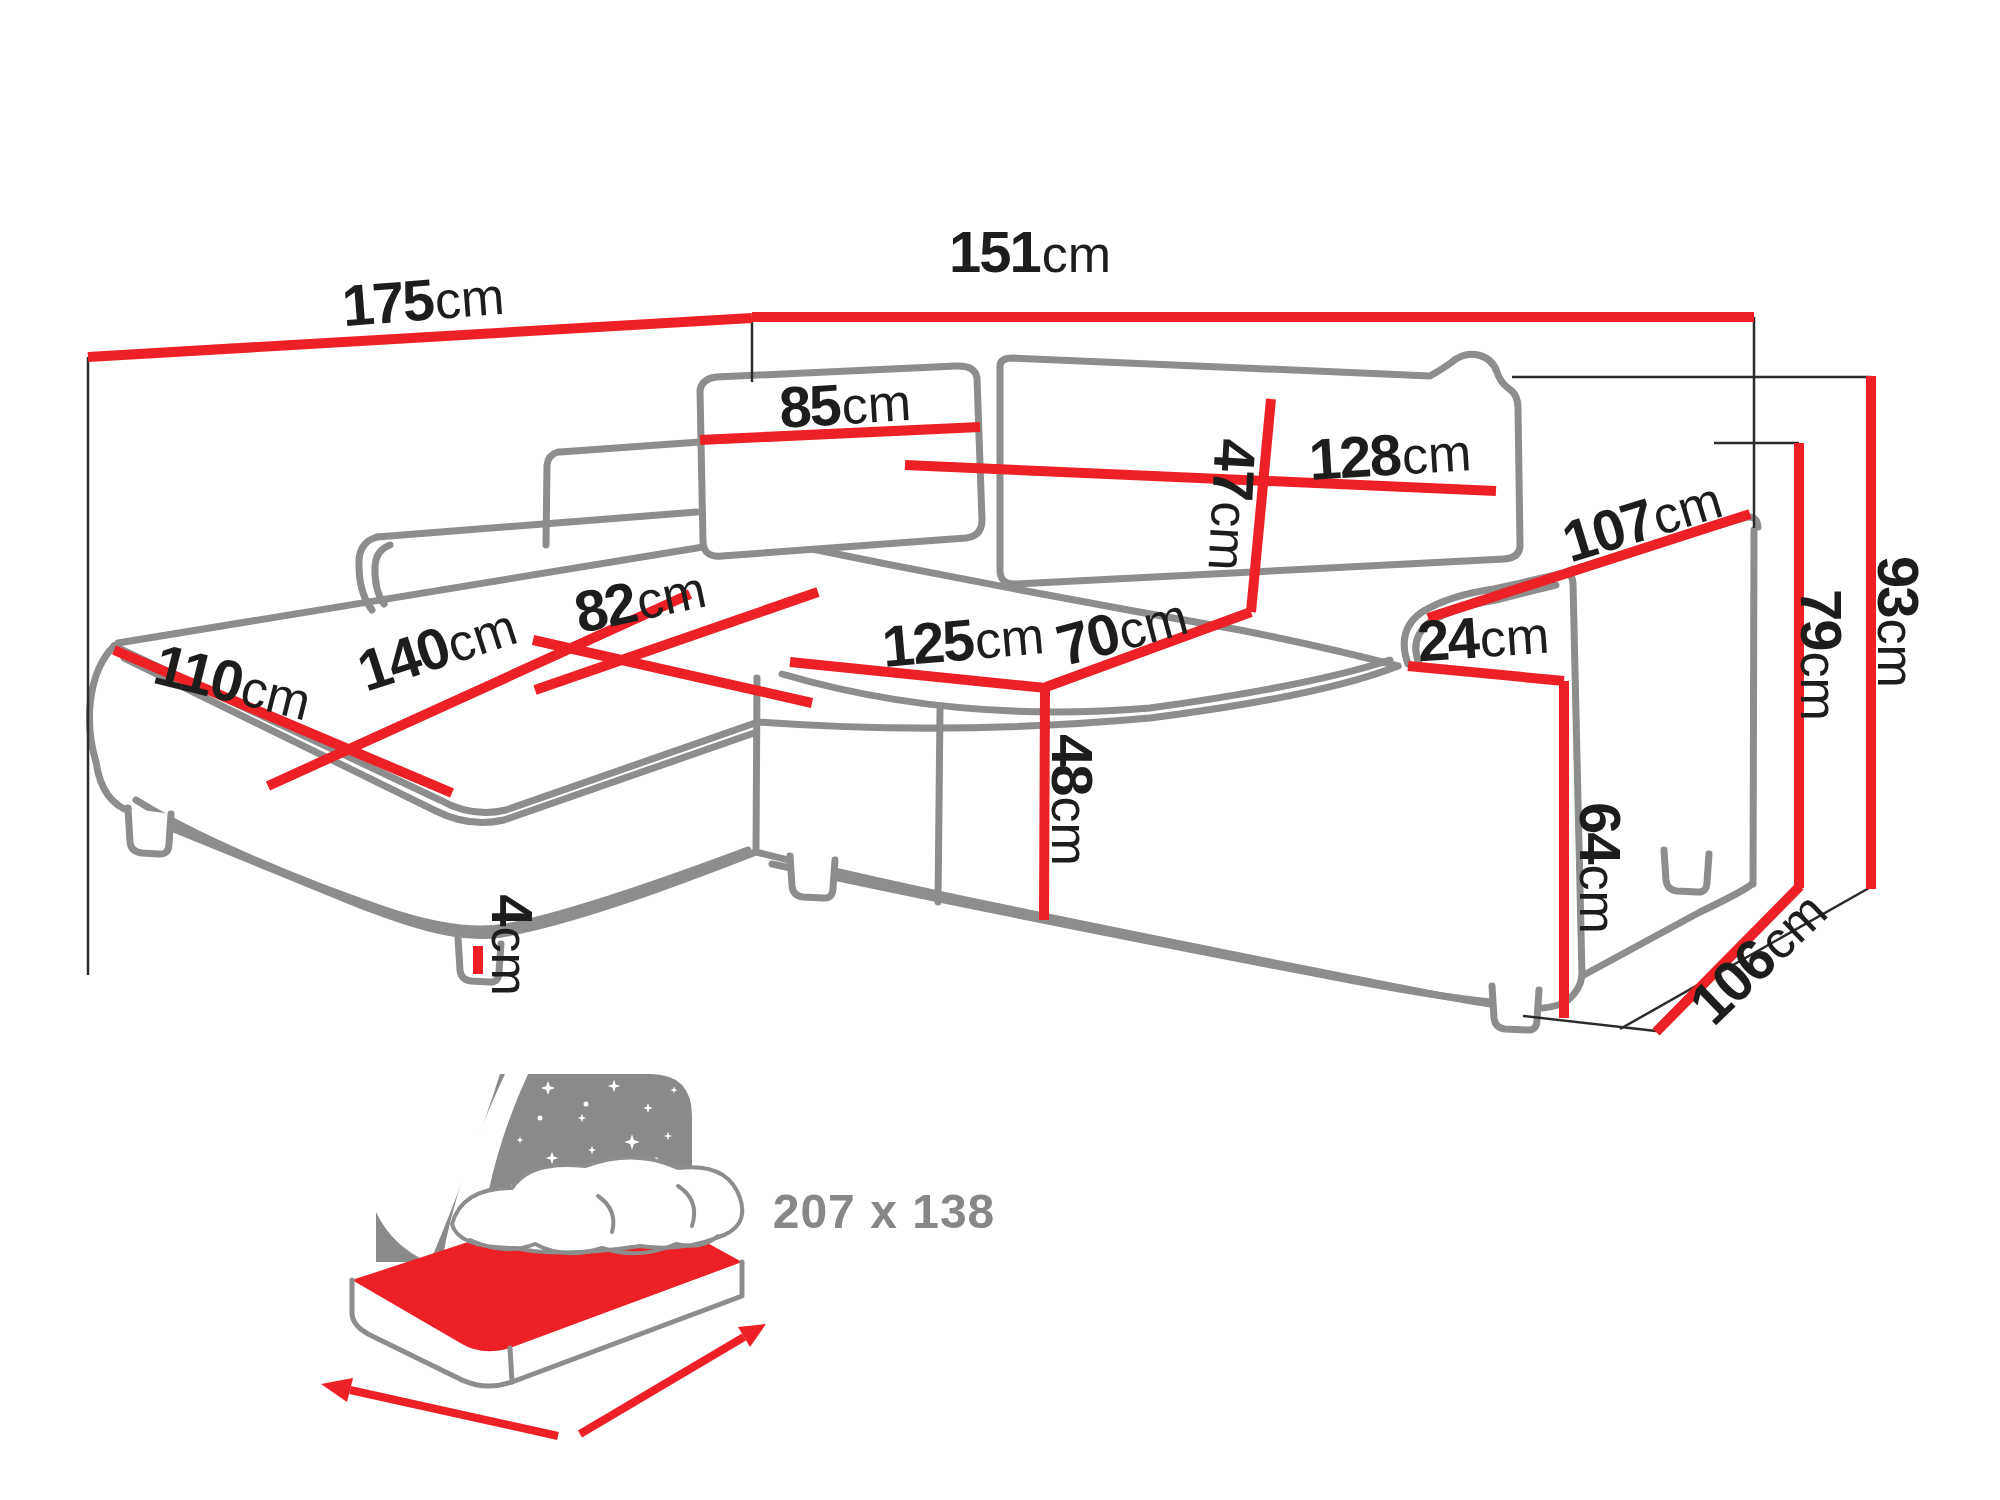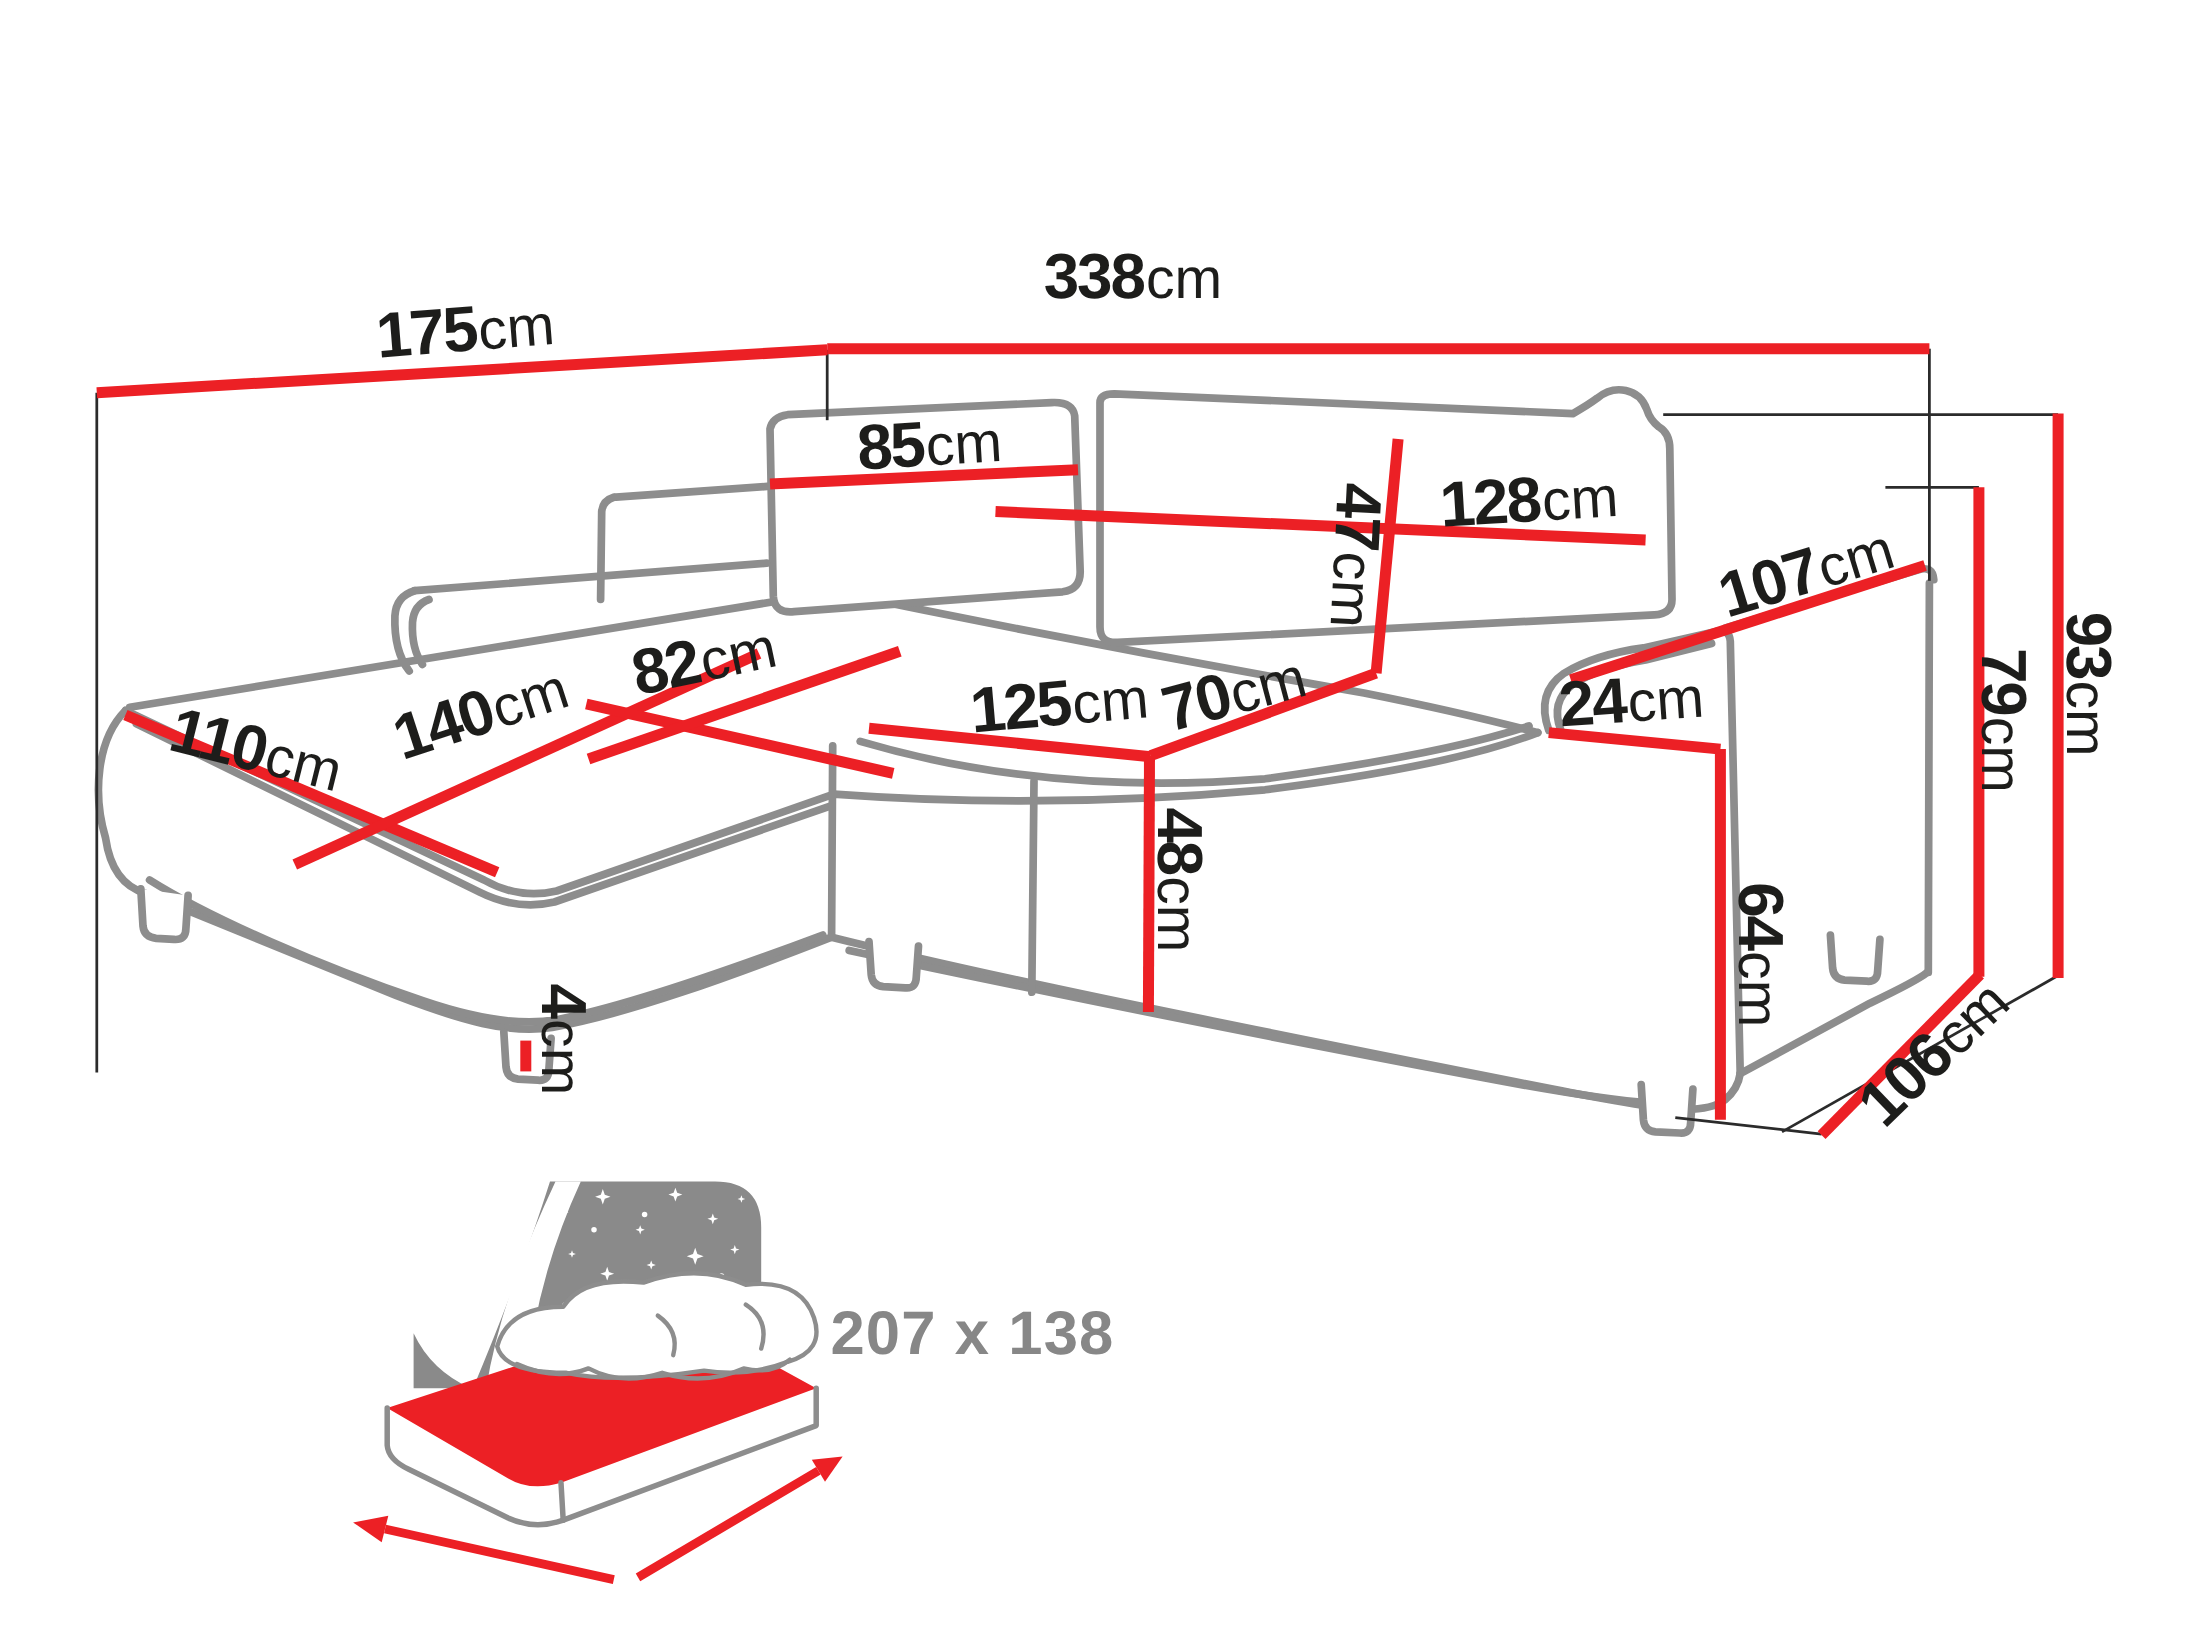--- a/index.html
+++ b/index.html
@@ -4,21 +4,21 @@
 <style>
   html,body{margin:0;padding:0;background:#fff;}
   .stage{position:relative;width:2000px;height:1500px;background:#fff;overflow:hidden;
          font-family:"Liberation Sans",sans-serif;}
   .stage svg{position:absolute;left:0;top:0;}
   .dim{position:absolute;white-space:nowrap;color:#1d1d1b;line-height:1;
        transform:translate(-50%,-50%) rotate(var(--r,0deg));}
   .dim .num{font-weight:700;font-size:58px;letter-spacing:-2px;}
   .dim .unit{font-weight:400;font-size:52px;margin-left:2px;}
   .sleep{position:absolute;transform:translate(-50%,-50%);color:#878787;
-         font-weight:700;font-size:56px;letter-spacing:1px;}
+         font-weight:700;font-size:48px;letter-spacing:1px;}
 </style>
 </head>
 <body>
 
 <div class="stage">
 
 <svg width="2000" height="1500" viewBox="0 0 2000 1500">
 
   <g stroke="#8d8d8d" stroke-width="7" fill="none" stroke-linecap="round" stroke-linejoin="round">
 
@@ -147,21 +147,21 @@
     <g stroke="#ec2025" stroke-width="8" fill="#ec2025" stroke-linecap="butt">
       <path d="M558,1436 L350,1390" fill="none"></path>
       <polygon points="321,1384 353,1378 347,1402" stroke="none"></polygon>
       <path d="M580,1434 L744,1337" fill="none"></path>
       <polygon points="766,1324 750,1347 738,1327" stroke="none"></polygon>
     </g>
   </g>
 </svg>
 
   <div class="dim" style="left:423px;top:300px;--r:-4.5deg"><span class="num">175</span><span class="unit">cm</span></div>
-  <div class="dim" style="left:1030px;top:252px"><span class="num">338</span><span class="unit">cm</span></div>
+  <div class="dim" style="left:1030px;top:252px"><span class="num">151</span><span class="unit">cm</span></div>
   <div class="dim" style="left:845px;top:404px;--r:-3.5deg"><span class="num">85</span><span class="unit">cm</span></div>
   <div class="dim" style="left:1390px;top:455px;--r:-3.5deg"><span class="num">128</span><span class="unit">cm</span></div>
   <div class="dim" style="left:1232px;top:505px;--r:93deg"><span class="num">47</span><span class="unit">cm</span></div>
   <div class="dim" style="left:1642px;top:520px;--r:-17deg"><span class="num">107</span><span class="unit">cm</span></div>
   <div class="dim" style="left:233px;top:682px;--r:14deg"><span class="num">110</span><span class="unit">cm</span></div>
   <div class="dim" style="left:437px;top:648px;--r:-18deg"><span class="num">140</span><span class="unit">cm</span></div>
   <div class="dim" style="left:640px;top:600px;--r:-12deg"><span class="num">82</span><span class="unit">cm</span></div>
   <div class="dim" style="left:963px;top:640px;--r:-5deg"><span class="num">125</span><span class="unit">cm</span></div>
   <div class="dim" style="left:1122px;top:630px;--r:-15deg"><span class="num">70</span><span class="unit">cm</span></div>
   <div class="dim" style="left:1483px;top:637px;--r:-4deg"><span class="num">24</span><span class="unit">cm</span></div>

